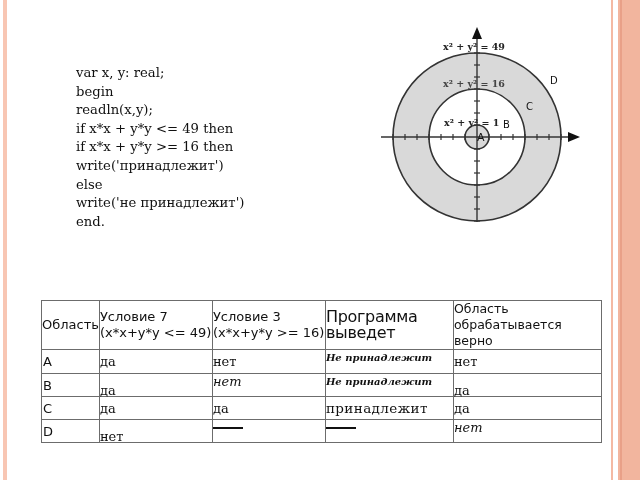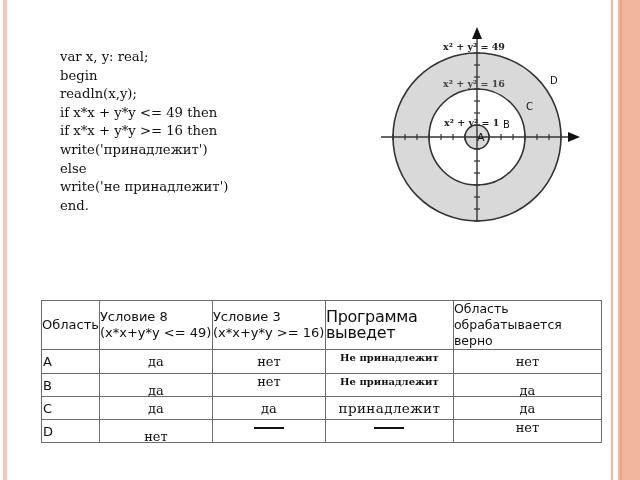--- a/index.html
+++ b/index.html
@@ -11,21 +11,21 @@
     .stripe { position: absolute; top: 0; height: 480px; }
     .stripe-left { left: 3px; width: 4px; background: #f8c6b3; }
     .stripe-r1 { left: 611px; width: 2px; background: #f4b9a3; }
     .stripe-r2 { left: 618px; width: 22px; background: #f2b59e; }
     .stripe-r3 { left: 620px; width: 2px; background: #e9a088; }
 
     .code {
       position: absolute; left: 60px; top: 48px;
       font-family: "DejaVu Serif", serif;
       font-size: 13.2px; line-height: 18.6px; color: #111;
-      margin: 0;
+      margin: 16px;
     }
     .code-line { display: block; white-space: pre; }
 
     .diagram { position: absolute; left: 0; top: 8px; width: 544px; height: 480px; pointer-events: none; }
     .diagram svg { position: absolute; left: 0; top: 0; }
 
     table.regions {
       position: absolute; left: 41px; top: 300px;
       border-collapse: collapse;
       font-family: "DejaVu Sans", sans-serif;
@@ -34,27 +34,27 @@
     table.regions td, table.regions th {
       border: 1.3px solid #6c6c6c;
       padding: 0;
       vertical-align: middle;
     }
     table.regions th {
       font-weight: normal; font-size: 13px; line-height: 16px; text-align: left;
       height: 42px;
       font-family: "DejaVu Sans", sans-serif;
     }
-    table.regions td { height: 22px; font-family: "DejaVu Serif", serif; font-size: 13px; text-align: center; }
+    table.regions td { height: 22px; font-family: "DejaVu Serif", serif; font-size: 13px; }
     table.regions td.area { text-align: left; font-family: "DejaVu Sans", sans-serif; font-size: 13px; padding-left: 1px; }
     td.small { font-size: 10px !important; font-weight: bold; }
     td.pr-big { font-size: 13.5px !important; letter-spacing: 0.4px; }
     .dash { display: inline-block; width: 30px; border-top: 2px solid #111; vertical-align: middle; }
     .lower { position: relative; top: 5px; }
-    .upper { position: relative; top: -4px; }
+    .upper { position: relative; top: -4px; font-style: italic; }
   </style>
 </head>
 <body>
 
 <div class="stripe stripe-left"></div>
 <div class="stripe stripe-r1"></div>
 <div class="stripe stripe-r2"></div>
 <div class="stripe stripe-r3"></div>
 
 <pre class="code"><span class="code-line">var x, y: real;</span><span class="code-line">begin</span><span class="code-line">readln(x,y);</span><span class="code-line">if x*x + y*y &lt;= 49 then</span><span class="code-line">if x*x + y*y &gt;= 16 then</span><span class="code-line">write('принадлежит')</span><span class="code-line">else</span><span class="code-line">write('не принадлежит')</span><span class="code-line">end.</span></pre>
@@ -118,21 +118,21 @@
     <text x="526" y="102" font-family="DejaVu Sans, sans-serif" font-size="10" fill="#111">C</text>
     <text x="550" y="76" font-family="DejaVu Sans, sans-serif" font-size="10" fill="#111">D</text>
   </svg>
 </div>
 
 <table class="regions">
   <thead>
     <tr>
       <th style="width:53px"><span>Область</span></th>
       <th style="width:112px">
-        <span>Условие 8</span><br>
+        <span>Условие 7</span><br>
         <span>(x*x+y*y &lt;= 49)</span>
       </th>
       <th style="width:112px">
         <span>Условие 3</span><br>
         <span>(x*x+y*y &gt;= 16)</span>
       </th>
       <th style="width:127px; font-size:16px; letter-spacing:-0.3px"><span>Программа выведет</span></th>
       <th style="width:147px; font-size:12.5px">
         <span>Область</span><br>
         <span>обрабатывается верно</span>

